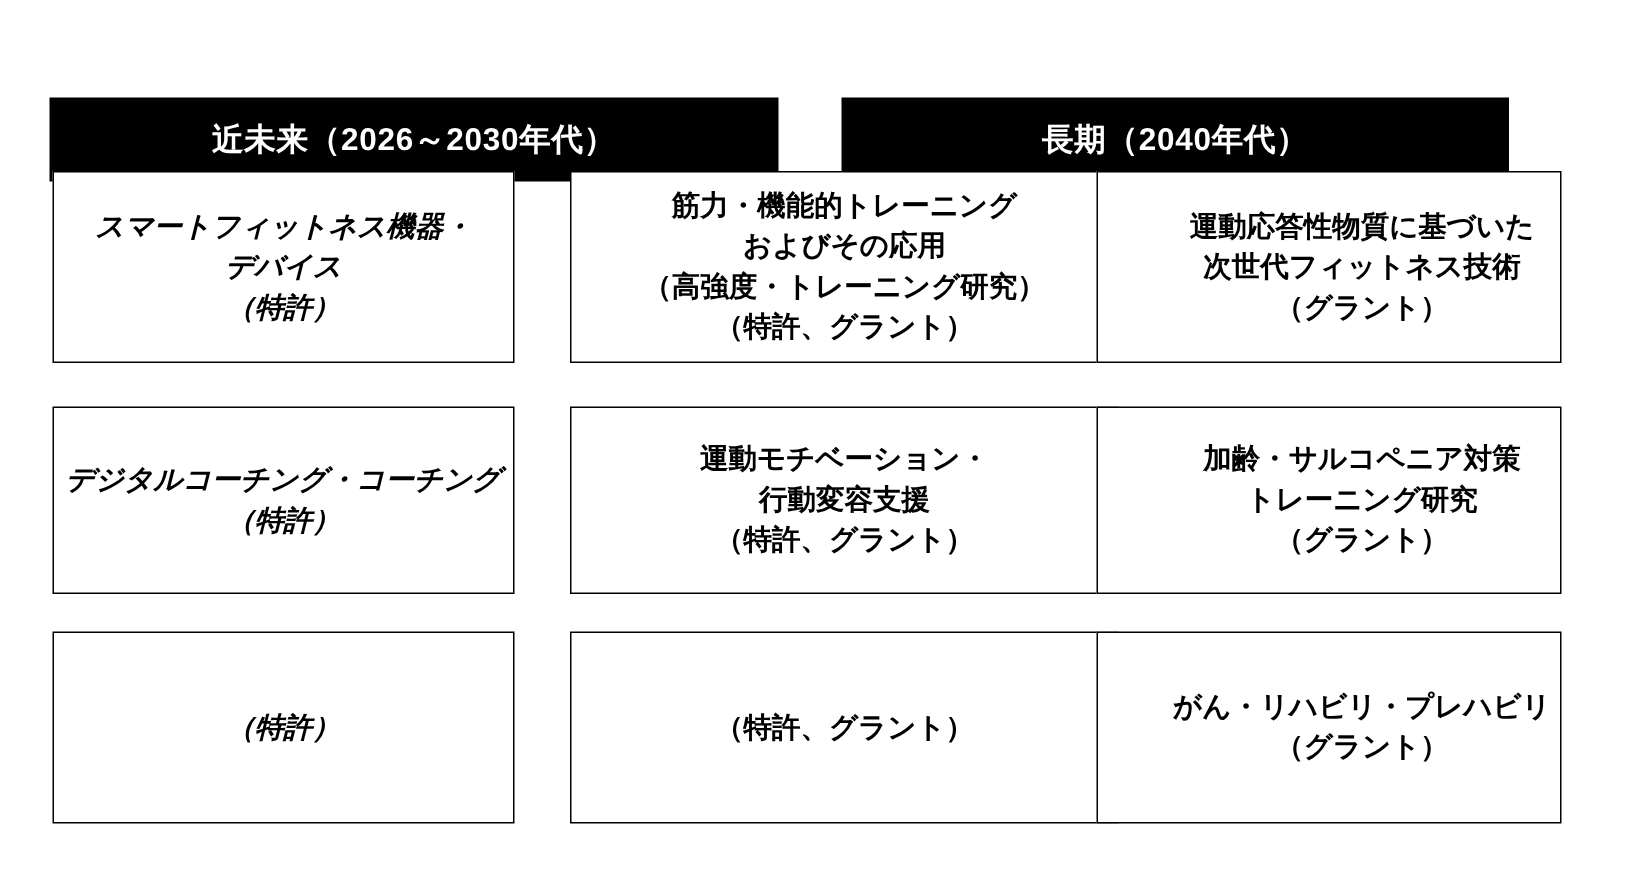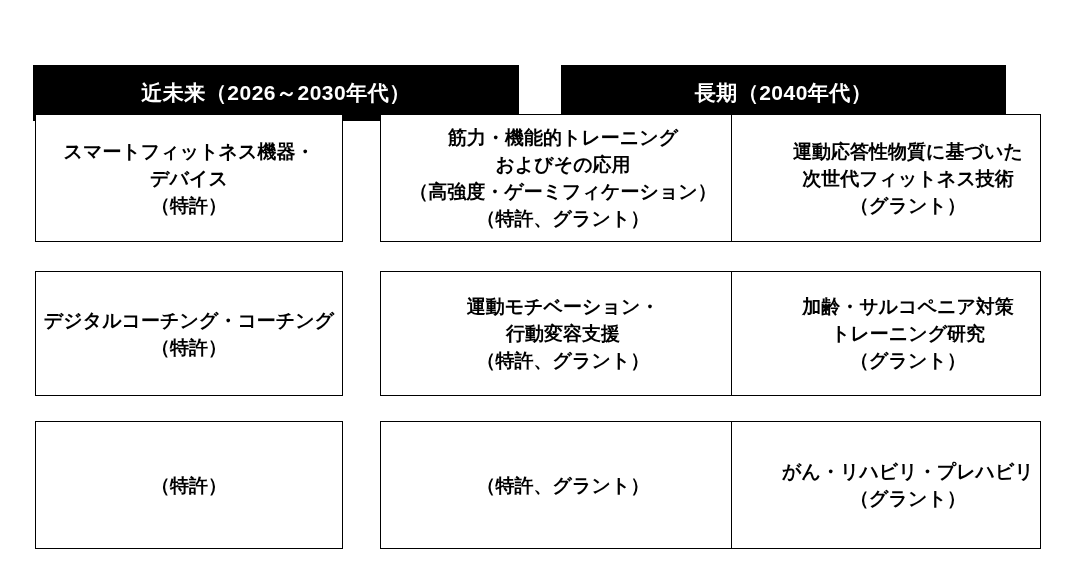--- a/index.html
+++ b/index.html
@@ -40,21 +40,21 @@
     display: flex;
     flex-direction: column;
     align-items: center;
     justify-content: center;
     text-align: center;
     font-size: 19px;
     font-weight: bold;
     line-height: 27px;
     box-sizing: border-box;
   }
-  .c1 { left: 35px;  width: 308px; }
+  .c1 { left: 35px;  width: 308px; font-style: italic; }
   .c2 { left: 380px; width: 366px; }
   .c3 { left: 731px; width: 310px; padding-left: 44px; }
   .r1 { top: 114px; height: 128px; }
   .r2 { top: 271px; height: 125px; align-items: center; }
   .r3 { top: 421px; height: 128px; }
   .ln { white-space: nowrap; }
 </style>
 </head>
 <body style="background: rgb(255, 255, 255);">
 
@@ -65,21 +65,21 @@
 
   <div class="box c1 r1">
     <div class="ln">スマートフィットネス機器・</div>
     <div class="ln">デバイス</div>
     <div class="ln">（特許）</div>
   </div>
 
   <div class="box c2 r1">
     <div class="ln">筋力・機能的トレーニング</div>
     <div class="ln">およびその応用</div>
-    <div class="ln">（高強度・ゲーミフィケーション）</div>
+    <div class="ln">（高強度・トレーニング研究）</div>
     <div class="ln">（特許、グラント）</div>
   </div>
 
   <div class="box c3 r1">
     <div class="ln">運動応答性物質に基づいた</div>
     <div class="ln">次世代フィットネス技術</div>
     <div class="ln">（グラント）</div>
   </div>
 
   <div class="box c1 r2">

